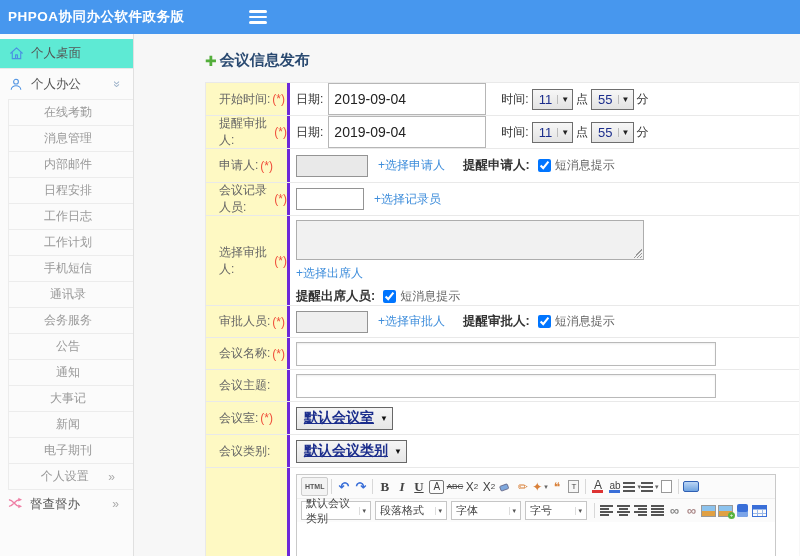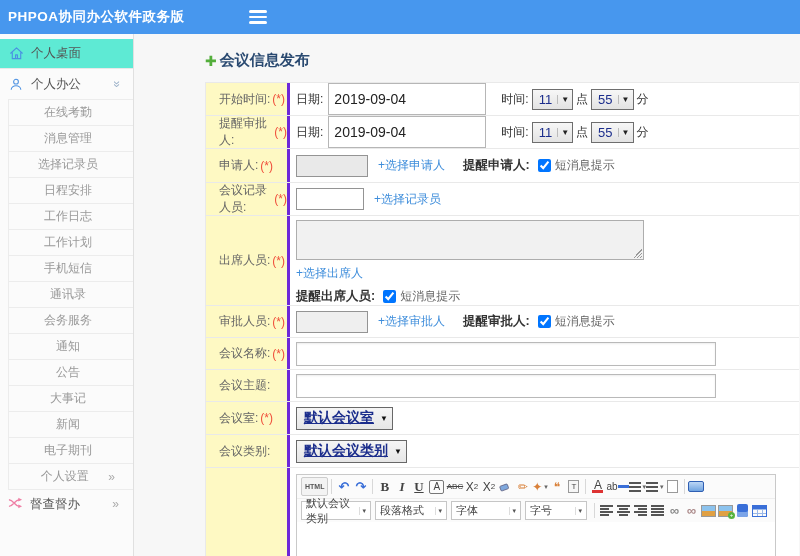--- a/index.html
+++ b/index.html
@@ -93,21 +93,21 @@
   .tb.it { font-style:italic; }
   .tb.un { text-decoration:underline; }
   .tb.boxa { border:1px solid #777; min-width:15px; height:14px; font-size:10px; margin:0 2px; }
   .tb.strike { font-size:8px; text-decoration:line-through; letter-spacing:0; }
   .tb sup,.tb sub { font-size:8px; }
   .tb.html-btn { font-size:7px; font-weight:bold; color:#555; border:1px solid #ccc; background:#f3f3f3; padding:0 3px; }
   .tb.orange { color:#d9813a; }
   .tb .dd { font-size:7px; color:#666; margin-left:2px; }
   .tb.fcolor { flex-direction:column; line-height:9px; }
   .tb.fcolor .bar { width:11px; height:3px; background:#d33; }
-  .tb.hlight { flex-direction:row; line-height:9px; font-size:10px; }
+  .tb.hlight { flex-direction:column; line-height:9px; font-size:10px; }
   .tb.hlight .bar { width:11px; height:3px; background:#3a6fd8; }
   .listico { width:12px; height:10px; background:repeating-linear-gradient(#555 0 2px,transparent 2px 4px); }
   .pageico { width:11px; height:13px; background:#fff; border:1px solid #999; }
   .monico { width:16px; height:11px; border:1px solid #2f5fb3; background:linear-gradient(#bcd6f5,#6fa3e0); border-radius:2px; }
   .ed-sel { display:inline-flex; align-items:center; height:19px; border:1px solid #c6c6c6; background:#fff;
     font-size:11px; color:#444; padding:0 2px 0 4px; margin-right:4px; cursor:pointer; }
   .ed-sel .arr { font-size:7px; color:#555; border-left:1px solid #ddd; margin-left:4px; padding:0 2px; }
   .imgico { width:15px; height:12px; border:1px solid #999; background:linear-gradient(#8cc3ee 0 55%,#e0a043 55% 100%); position:relative; }
   .imgico .plus { position:absolute; right:-3px; bottom:-3px; width:7px; height:7px; background:#57b33e; border-radius:50%;
     color:#fff; font-size:6px; line-height:7px; text-align:center; }
@@ -156,21 +156,21 @@
 
         <div class="sub-item">
           <span class="grow">在线考勤</span>
         </div>
 
         <div class="sub-item">
           <span class="grow">消息管理</span>
         </div>
 
         <div class="sub-item">
-          <span class="grow">选择记录员</span>
+          <span class="grow">内部邮件</span>
         </div>
 
         <div class="sub-item">
           <span class="grow">日程安排</span>
         </div>
 
         <div class="sub-item">
           <span class="grow">工作日志</span>
         </div>
 
@@ -185,25 +185,25 @@
 
         <div class="sub-item">
           <span class="grow">通讯录</span>
         </div>
 
         <div class="sub-item">
           <span class="grow">会务服务</span>
         </div>
 
         <div class="sub-item">
+          <span class="grow">公告</span>
+        </div>
+
+        <div class="sub-item">
           <span class="grow">通知</span>
-        </div>
-
-        <div class="sub-item">
-          <span class="grow">公告</span>
         </div>
 
         <div class="sub-item">
           <span class="grow">大事记</span>
         </div>
 
         <div class="sub-item">
           <span class="grow">新闻</span>
         </div>
 
@@ -301,21 +301,21 @@
             <span class="req">(*)</span>
           </div>
         <div class="val">
           <input class="small-input white" style="width: 68px;">
           <a class="link">+选择记录员</a>
         </div>
       </div>
 
       <div class="frow h90">
         <div class="lbl">
-            <span>出席人员:</span>
+            <span>选择审批人:</span>
             <span class="req">(*)</span>
           </div>
         <div class="val col">
           <div class="ta-box">
               <span class="rh"></span>
             </div>
           <div class="ta-links"><a class="link">+选择出席人</a></div>
           <div class="ta-remind">
             <span class="remind">提醒出席人员:</span>
             <input type="checkbox" class="cbx" checked="" style="">

